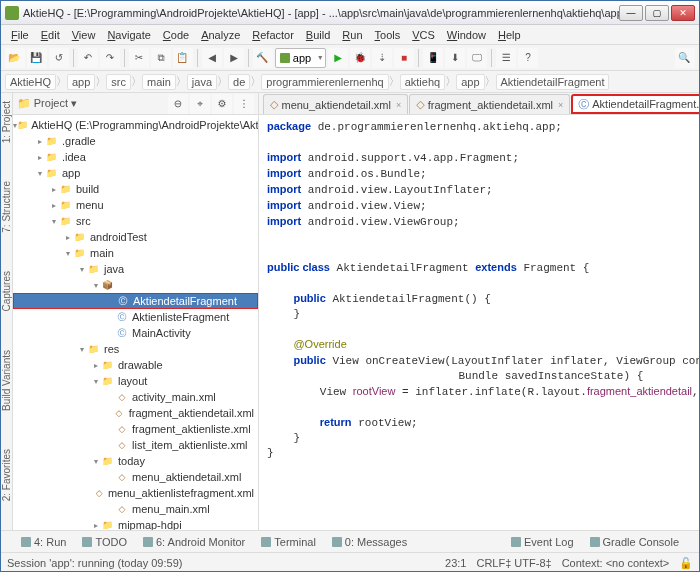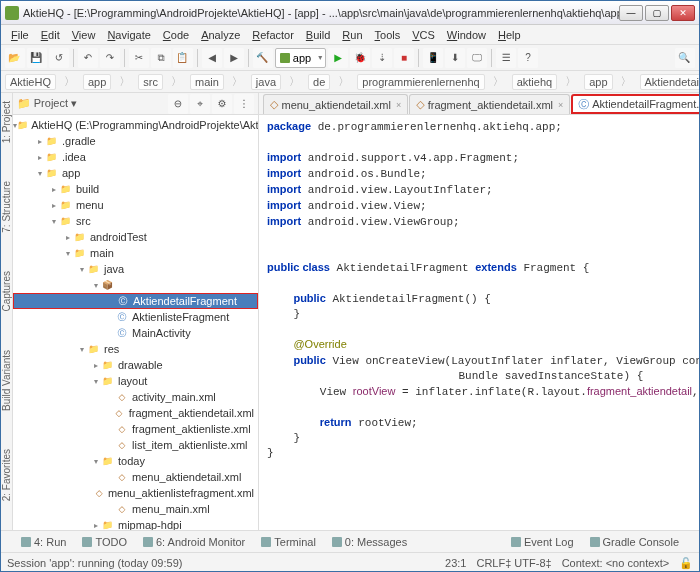--- a/index.html
+++ b/index.html
@@ -11,21 +11,21 @@
 .win-btn { width:24px; height:16px; border:1px solid #999; background:linear-gradient(#f8f8f8,#e0e0e0); border-radius:2px; display:flex; align-items:center; justify-content:center; font-size:9px; }
 .win-btn.close { background:linear-gradient(#e88,#c44); color:#fff; border-color:#a33; }
 .menubar { background:#f4f4f4; height:20px; display:flex; align-items:center; padding:0 4px; border-bottom:1px solid #ddd; }
 .menubar span { padding:2px 6px; color:#333; }
 .menubar span u { text-decoration:underline; }
 .toolbar { background:#f4f4f4; height:26px; display:flex; align-items:center; padding:0 4px; gap:2px; border-bottom:1px solid #ddd; }
 .tbtn { width:20px; height:20px; background:#f8f8f8; border:1px solid transparent; border-radius:2px; display:flex; align-items:center; justify-content:center; font-size:10px; color:#555; }
 .tsep { width:1px; height:18px; background:#ccc; margin:0 2px; }
 .combo { height:20px; border:1px solid #bbb; background:#fff; padding:0 14px 0 4px; display:flex; align-items:center; border-radius:2px; font-size:10px; position:relative; }
 .combo:after { content:"▾"; position:absolute; right:3px; font-size:8px; color:#777; }
-.breadcrumb { background:#f4f4f4; height:22px; display:flex; align-items:center; padding:0 4px; border-bottom:1px solid #ddd; font-size:10px; color:#555; gap:8px; }
+.breadcrumb { background:#f4f4f4; height:22px; display:flex; align-items:center; padding:0 4px; border-bottom:1px solid #ddd; font-size:10px; color:#555; gap:0; }
 .breadcrumb .crumb { padding:1px 4px; background:#fdfdfd; border:1px solid #e0e0e0; border-radius:2px; display:flex; align-items:center; gap:2px; }
 .breadcrumb .sep { color:#aaa; }
 .body { display:flex; height:437px; }
 .sidetabs { width:18px; background:#f4f4f4; border-right:1px solid #ddd; display:flex; flex-direction:column; align-items:center; padding-top:4px; gap:30px; }
 .sidetab { writing-mode:vertical-rl; transform:rotate(180deg); font-size:10px; color:#666; padding:4px 0; }
 .project-panel { width:246px; background:#fff; border-right:1px solid #ddd; display:flex; flex-direction:column; }
 .panel-header { height:22px; background:#f4f4f4; border-bottom:1px solid #ddd; display:flex; align-items:center; padding:0 4px; font-size:10px; color:#555; gap:4px; }
 .panel-header .tools { margin-left:auto; display:flex; gap:2px; }
 .tree { flex:1; overflow:auto; padding:2px 0; font-size:10.5px; color:#333; }
 .tree .node { display:flex; align-items:center; height:16px; padding-right:4px; white-space:nowrap; }

